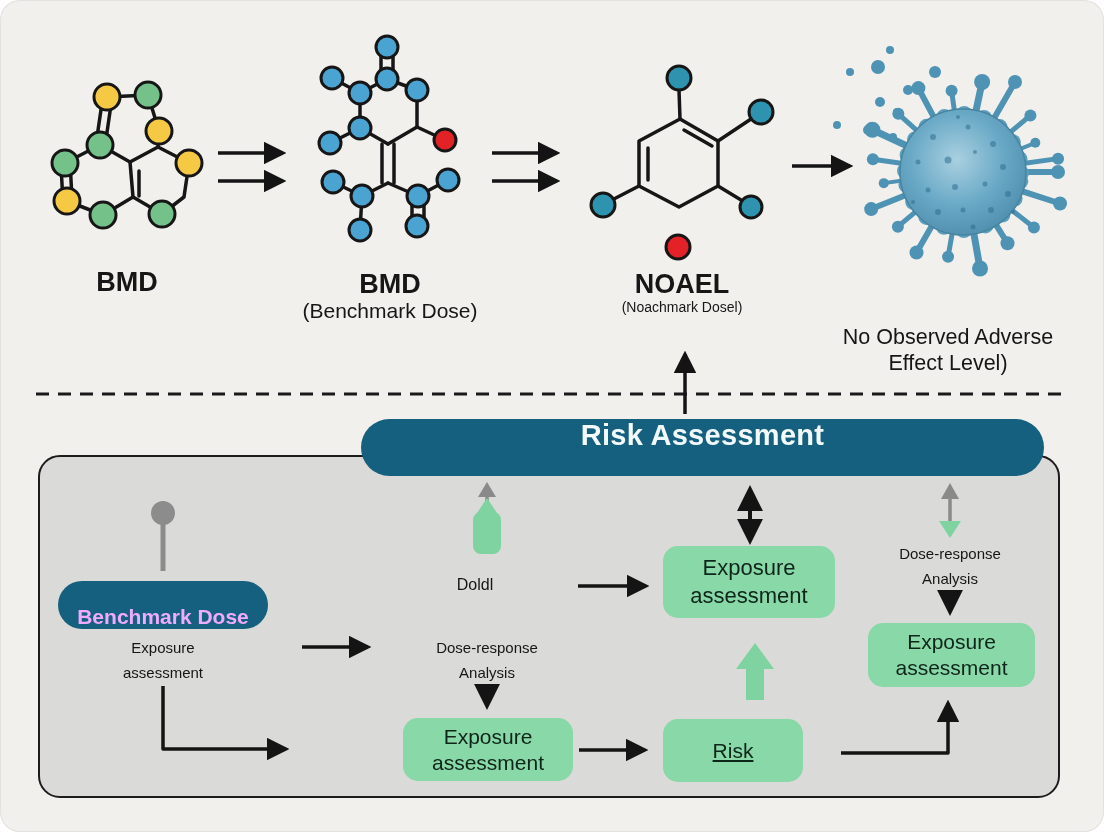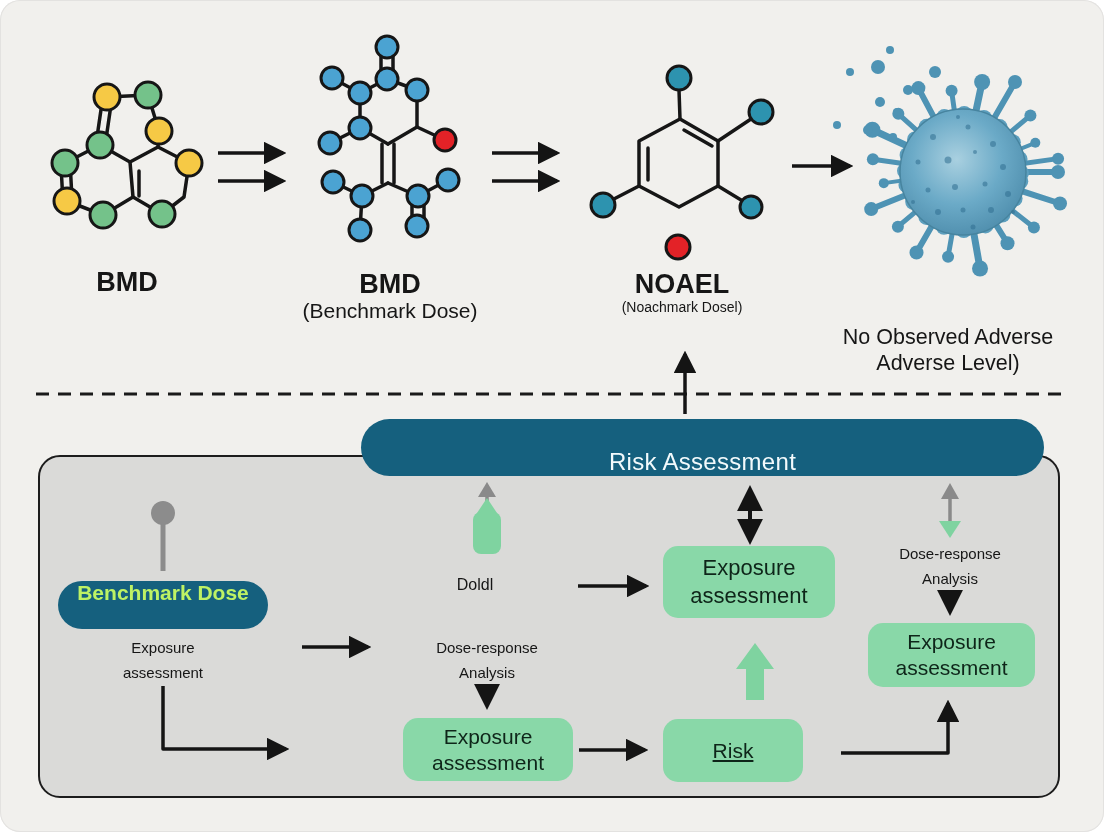--- a/index.html
+++ b/index.html
@@ -4,25 +4,25 @@
 <style>
   html,body{margin:0;padding:0;background:#fff;font-family:"Liberation Sans","DejaVu Sans",sans-serif;}
   .page{position:relative;width:1104px;height:832px;background:var(--page-bg,#F1F0ED);
         border-radius:20px;overflow:hidden;box-shadow:0 0 0 1px #e3e2e0 inset;}
   .layer-svg{position:absolute;left:0;top:0;z-index:1;}
   .panel{position:absolute;left:38px;top:455px;width:1022px;height:343px;z-index:0;
          background:var(--panel-bg,#DADAD8);border:2.5px solid #1c1c1c;border-radius:22px;box-sizing:border-box;}
   .txt{position:absolute;z-index:2;text-align:center;color:var(--ink,#161616);}
   .b{font-weight:bold;}
   .banner{position:absolute;z-index:2;left:361px;top:419px;width:683px;height:57px;border-radius:28.5px;
-          background:var(--teal,#15607E);display:flex;align-items:flex-end;justify-content:center;
-          color:#f2fafc;font-size:24px;font-weight:normal;letter-spacing:.3px;}
+          background:var(--teal,#15607E);display:flex;align-items:flex-start;justify-content:center;
+          color:#f2fafc;font-size:29px;font-weight:bold;letter-spacing:.3px;}
   .pill{position:absolute;z-index:2;left:58px;top:581px;width:210px;height:48px;border-radius:24px;
-        background:var(--teal,#15607E);display:flex;align-items:flex-start;justify-content:center;
-        color:#bef264;font-size:21px;font-weight:bold;}
+        background:var(--teal,#15607E);display:flex;align-items:flex-end;justify-content:center;
+        color:#f0abfc;font-size:21px;font-weight:bold;}
   .gbox{position:absolute;z-index:2;background:var(--green-box,#89D8A8);border-radius:15px;
         display:flex;flex-direction:column;align-items:center;justify-content:center;
         color:#0e2519;font-size:21px;line-height:26px;font-weight:500;}
   .gbox.nowrap span{white-space:nowrap;}
   .lbl2{font-size:15px;line-height:25px;}
 </style>
 </head>
 <body>
 
 <div class="page">
@@ -266,21 +266,21 @@
     </g>
   </svg>
 
   <div class="txt b" style="left:52px;top:267px;width:150px;font-size:27px;">BMD</div>
   <div class="txt b" style="left:300px;top:269px;width:180px;font-size:27px;">BMD</div>
   <div class="txt" style="left:280px;top:299px;width:220px;font-size:21px;">(Benchmark Dose)</div>
   <div class="txt b" style="left:592px;top:269px;width:180px;font-size:27px;">NOAEL</div>
   <div class="txt" style="left:572px;top:299px;width:220px;font-size:14px;">(Noachmark Dosel)</div>
   <div class="txt" style="left:833px;top:280px;width:230px;font-size:21.5px;line-height:26px;margin-top:44px;">
     <span>No Observed Adverse</span><br>
-    <span>Adverse Level)</span>
+    <span>Effect Level)</span>
   </div>
 
   <div class="banner">
     <span>Risk Assessment</span>
   </div>
   <div class="pill">
     <span>Benchmark Dose</span>
   </div>
 
   <div class="txt lbl2" style="left:63px;top:635px;width:200px;">

